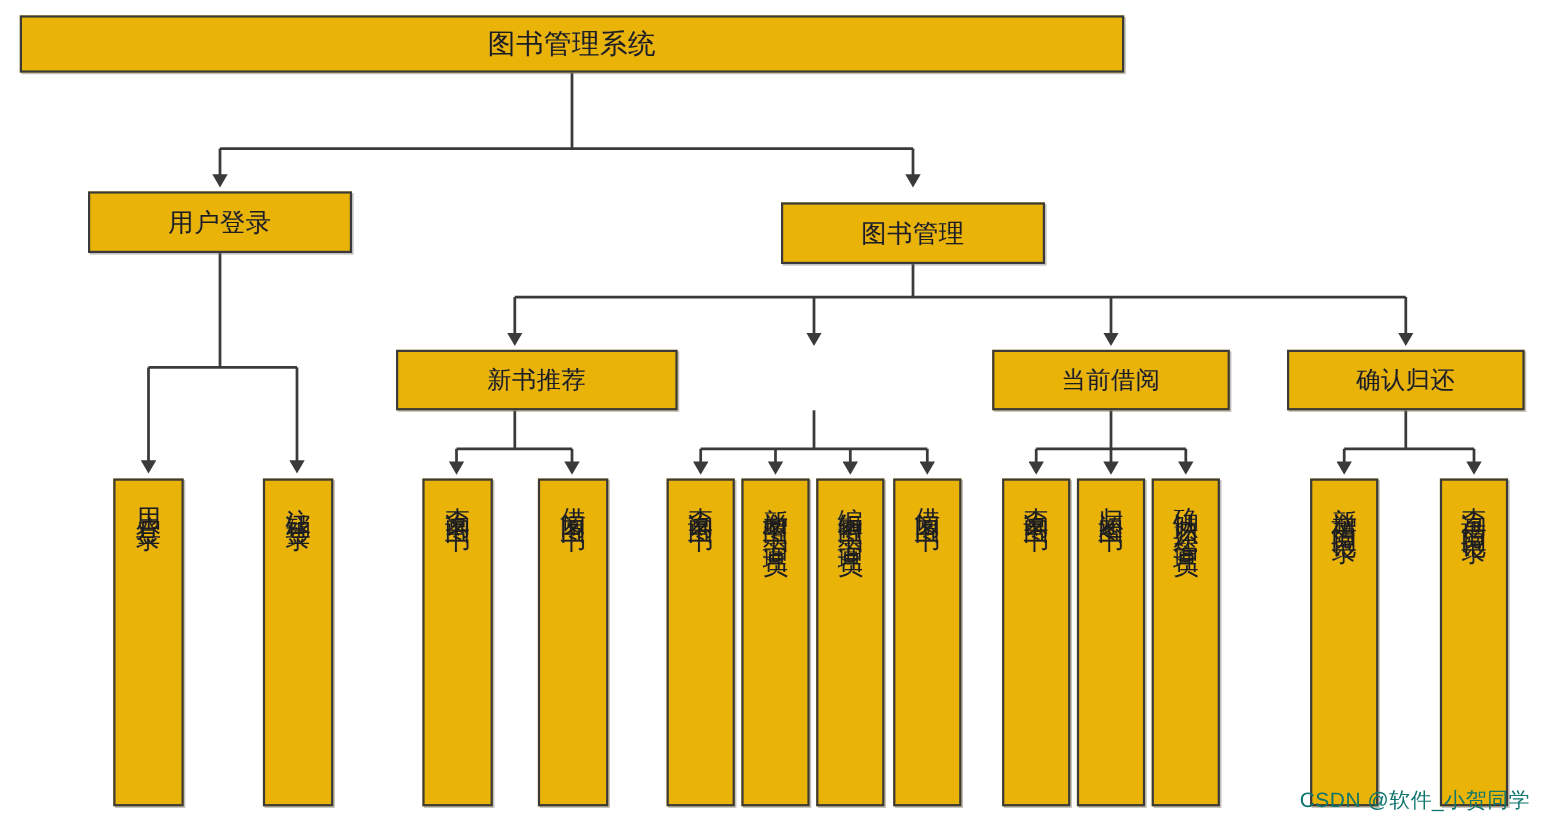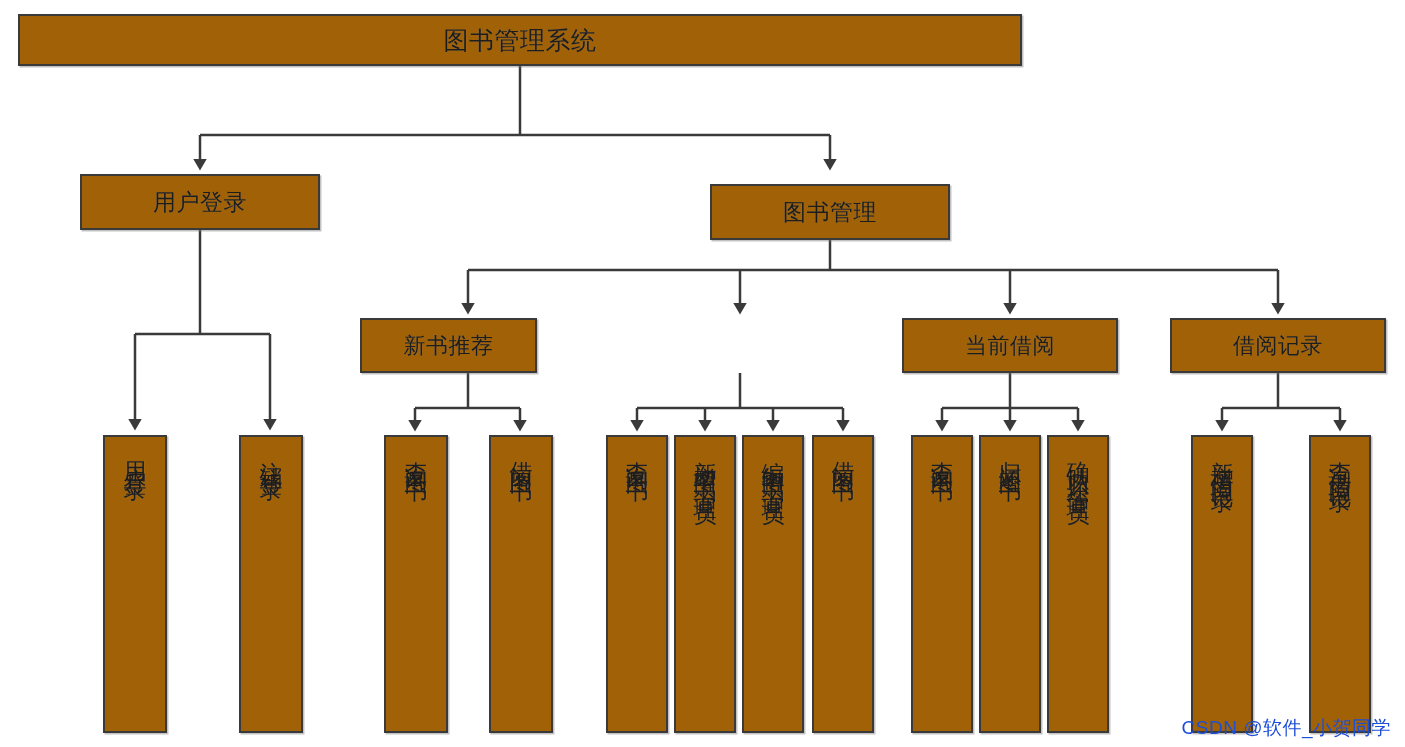--- a/index.html
+++ b/index.html
@@ -10,21 +10,21 @@
     font-family:"Liberation Sans","DejaVu Sans",sans-serif;
     overflow:hidden;
     position:relative;
   }
   #canvas{position:absolute;left:0;top:0;width:1405px;height:747px;}
   svg.lines{position:absolute;left:0;top:0;width:1405px;height:747px;pointer-events:none;}
 
   .node{
     position:absolute;
     box-sizing:border-box;
-    background:#a16207;
+    background:#eab308;
     border:2.5px solid #3a3a3a;
     box-shadow:1.5px 1.5px 0 rgba(120,120,120,.45);
     display:flex;
     align-items:center;
     justify-content:center;
   }
   .node .lbl{
     color:#1d1d1d;
     font-size:22px;
     line-height:1.15;
@@ -52,21 +52,21 @@
     display:block;
     text-align:start;
     height:auto;
   }
 
   .watermark{
     position:absolute;
     right:14px;
     bottom:6px;
     font-size:19px;
-    color:#1d4ed8;
+    color:#0f766e;
     letter-spacing:.5px;
     white-space:nowrap;
     user-select:none;
   }
 </style>
 </head>
 <body>
 
 <div id="canvas">
 
@@ -124,28 +124,28 @@
     <span class="lbl">图书管理系统</span>
   </div>
 
   <div class="node l2" style="left:80px;top:174px;width:240px;height:56px;">
     <span class="lbl">用户登录</span>
   </div>
   <div class="node l2" style="left:710px;top:184px;width:240px;height:56px;">
     <span class="lbl">图书管理</span>
   </div>
 
-  <div class="node l3" style="left:360px;top:318px;width:177px;height:55px;">
+  <div class="node l3" style="left:360px;top:318px;width:256px;height:55px;">
     <span class="lbl">新书推荐</span>
   </div>
   <div class="node l3" style="left:902px;top:318px;width:216px;height:55px;">
     <span class="lbl">当前借阅</span>
   </div>
   <div class="node l3" style="left:1170px;top:318px;width:216px;height:55px;">
-    <span class="lbl">借阅记录</span>
+    <span class="lbl">确认归还</span>
   </div>
 
   <div class="node leaf" style="left:103px;top:435px;width:64px;height:298px;">
     <span class="lbl">用户登录</span>
   </div>
   <div class="node leaf" style="left:239px;top:435px;width:64px;height:298px;">
     <span class="lbl">注销登录</span>
   </div>
 
   <div class="node leaf" style="left:384px;top:435px;width:64px;height:298px;">

